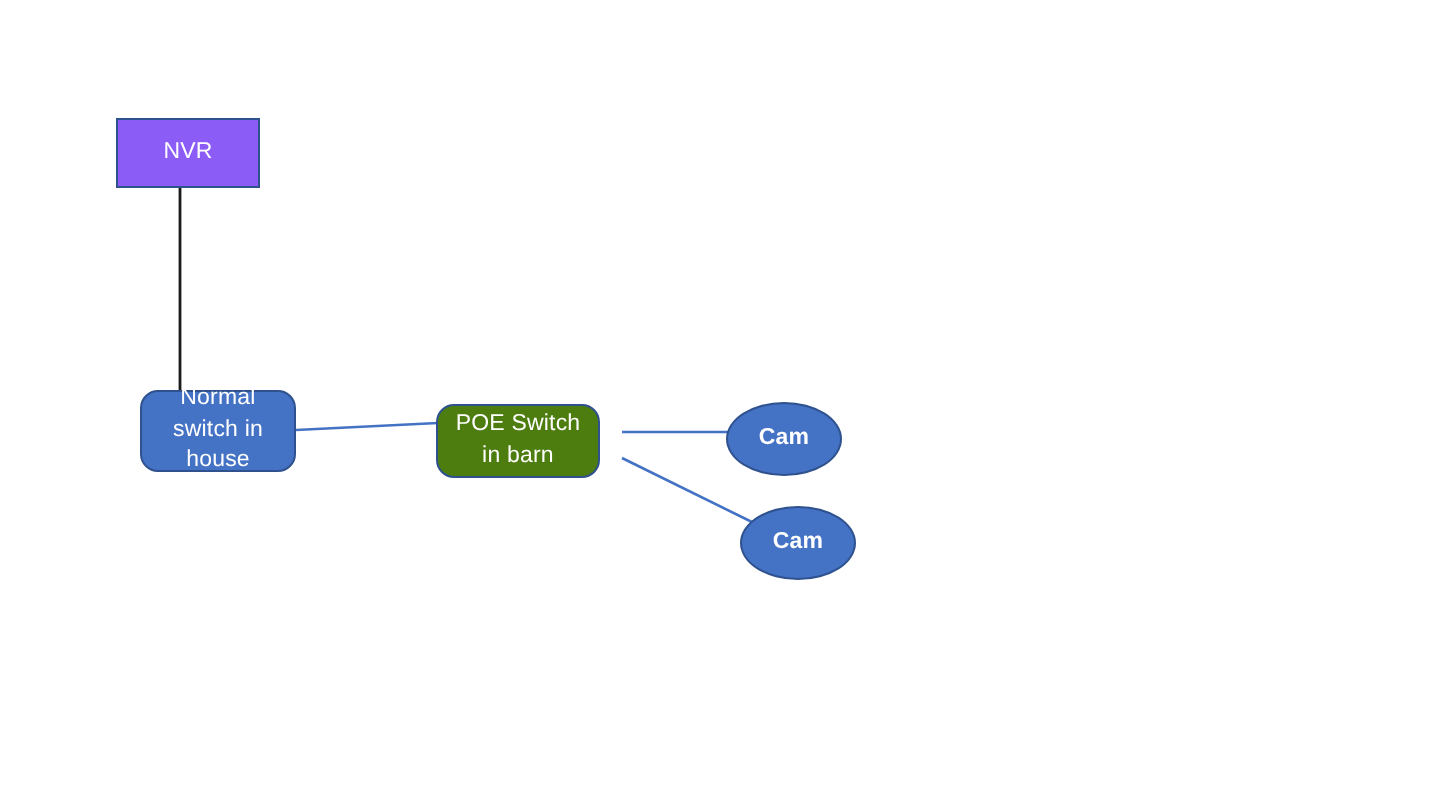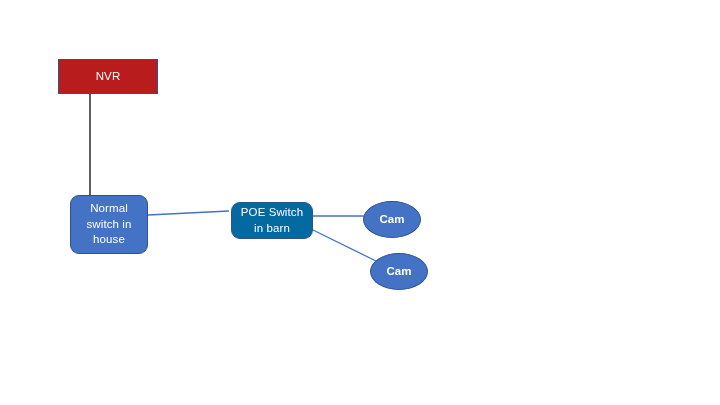--- a/index.html
+++ b/index.html
@@ -66,31 +66,31 @@
 
 <div id="canvas" style="width: 720px; height: 405px; background: rgb(255, 255, 255);">
 
   <svg id="edge-layer" viewBox="0 0 720 405" width="720" height="405" xmlns="http://www.w3.org/2000/svg">
     <line x1="90" y1="94" x2="90" y2="196" stroke="#1A1A1A" stroke-width="1.4" stroke-linecap="butt"></line>
     <line x1="148" y1="215" x2="229" y2="211" stroke="#4472C4" stroke-width="1.3" stroke-linecap="butt"></line>
     <line x1="311" y1="216" x2="364" y2="216" stroke="#4472C4" stroke-width="1.3" stroke-linecap="butt"></line>
     <line x1="311" y1="229" x2="378" y2="262" stroke="#4472C4" stroke-width="1.3" stroke-linecap="butt"></line>
   </svg>
 
-  <div class="node node-rect" style="left: 58px; top: 59px; width: 100px; height: 35px; background: #b91c1c; border-color: rgb(47, 82, 143); color: rgb(255, 255, 255);">
+  <div class="node node-rect" style="left: 58px; top: 59px; width: 72px; height: 35px; background: #8b5cf6; border-color: rgb(47, 82, 143); color: rgb(255, 255, 255);">
     <span class="node-label">NVR</span>
   </div>
 
-  <div class="node node-roundrect" style="left: 70px; top: 195px; width: 78px; height: 59px; background: rgb(68, 114, 196); border-color: rgb(47, 82, 143); color: rgb(255, 255, 255);">
+  <div class="node node-roundrect" style="left: 70px; top: 195px; width: 78px; height: 41px; background: rgb(68, 114, 196); border-color: rgb(47, 82, 143); color: rgb(255, 255, 255);">
     <span class="node-label">Normal
 switch in
 house</span>
   </div>
 
-  <div class="node node-roundrect" style="left: 231px; top: 202px; width: 82px; height: 37px; background: #0369a1; border-color: rgb(47, 82, 143); color: rgb(255, 255, 255);">
+  <div class="node node-roundrect" style="left: 218px; top: 202px; width: 82px; height: 37px; background: #4d7c0f; border-color: rgb(47, 82, 143); color: rgb(255, 255, 255);">
     <span class="node-label">POE Switch
 in barn</span>
   </div>
 
   <div class="node node-ellipse" style="left: 363px; top: 201px; width: 58px; height: 37px; background: rgb(68, 114, 196); border-color: rgb(47, 82, 143); color: rgb(255, 255, 255);">
     <span class="node-label">Cam</span>
   </div>
 
   <div class="node node-ellipse" style="left: 370px; top: 253px; width: 58px; height: 37px; background: rgb(68, 114, 196); border-color: rgb(47, 82, 143); color: rgb(255, 255, 255);">
     <span class="node-label">Cam</span>

